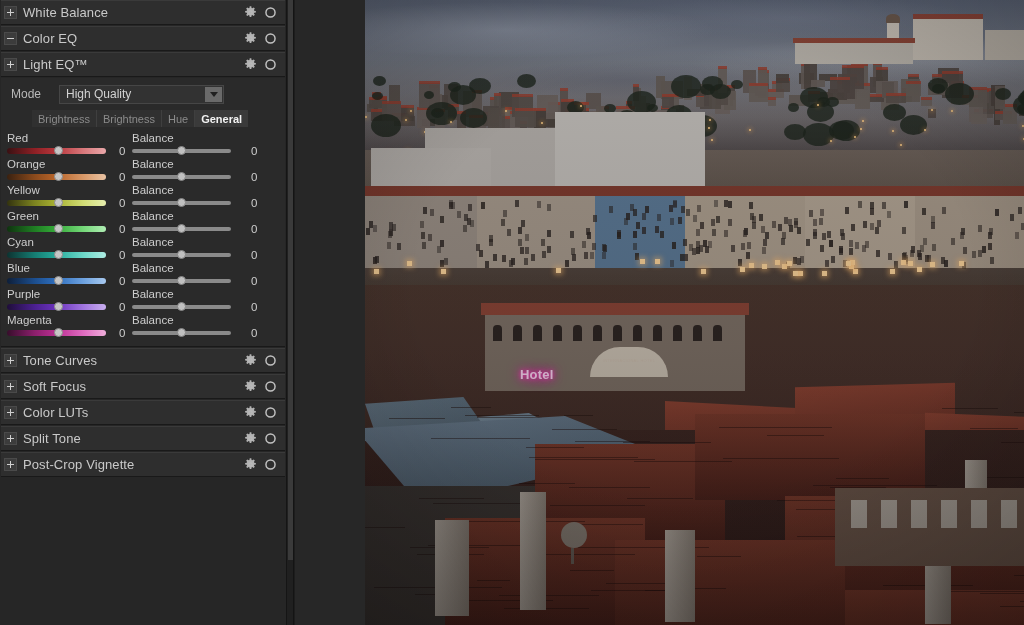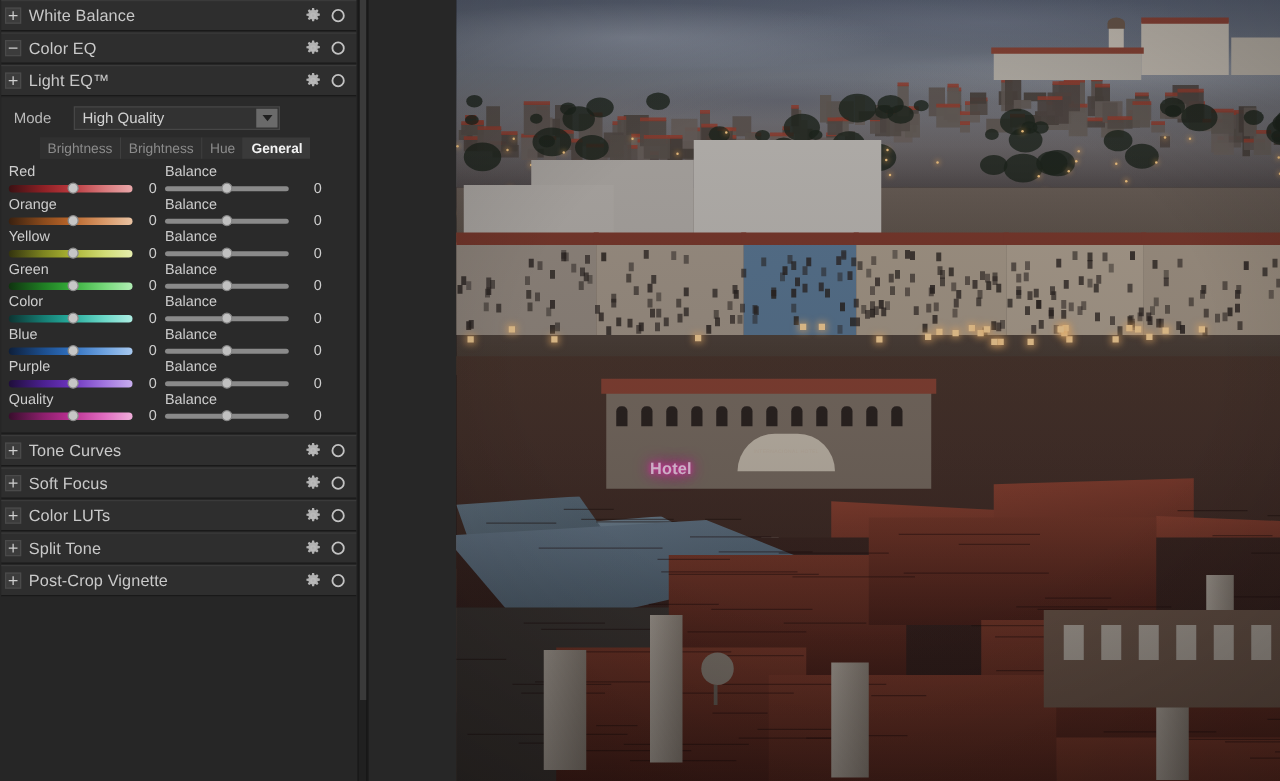--- a/index.html
+++ b/index.html
@@ -324,21 +324,21 @@
               </div>
               <span class="sval">0</span>
               <span class="bal-label">Balance</span>
               <div class="bal-wrap">  
                 <div class="bal-track"></div>  
                 <div class="bal-knob"></div>
               </div>
               <span class="bval">0</span>
             </div>
             <div class="srow">
-              <span class="name">Color</span>
+              <span class="name">Cyan</span>
               <div class="track-wrap">  
                 <div class="track" style="background:linear-gradient(90deg,#0d3331 0%,#157d73 28%,#26ab9c 50%,#6ed9c9 78%,#aeede3 100%)"></div>  
                 <div class="knob"></div>
               </div>
               <span class="sval">0</span>
               <span class="bal-label">Balance</span>
               <div class="bal-wrap">  
                 <div class="bal-track"></div>  
                 <div class="bal-knob"></div>
               </div>
@@ -366,21 +366,21 @@
               </div>
               <span class="sval">0</span>
               <span class="bal-label">Balance</span>
               <div class="bal-wrap">  
                 <div class="bal-track"></div>  
                 <div class="bal-knob"></div>
               </div>
               <span class="bval">0</span>
             </div>
             <div class="srow">
-              <span class="name">Quality</span>
+              <span class="name">Magenta</span>
               <div class="track-wrap">  
                 <div class="track" style="background:linear-gradient(90deg,#380e2c 0%,#8c1f6c 28%,#bb2f92 50%,#e06ec1 78%,#efaeda 100%)"></div>  
                 <div class="knob"></div>
               </div>
               <span class="sval">0</span>
               <span class="bal-label">Balance</span>
               <div class="bal-wrap">  
                 <div class="bal-track"></div>  
                 <div class="bal-knob"></div>
               </div>

